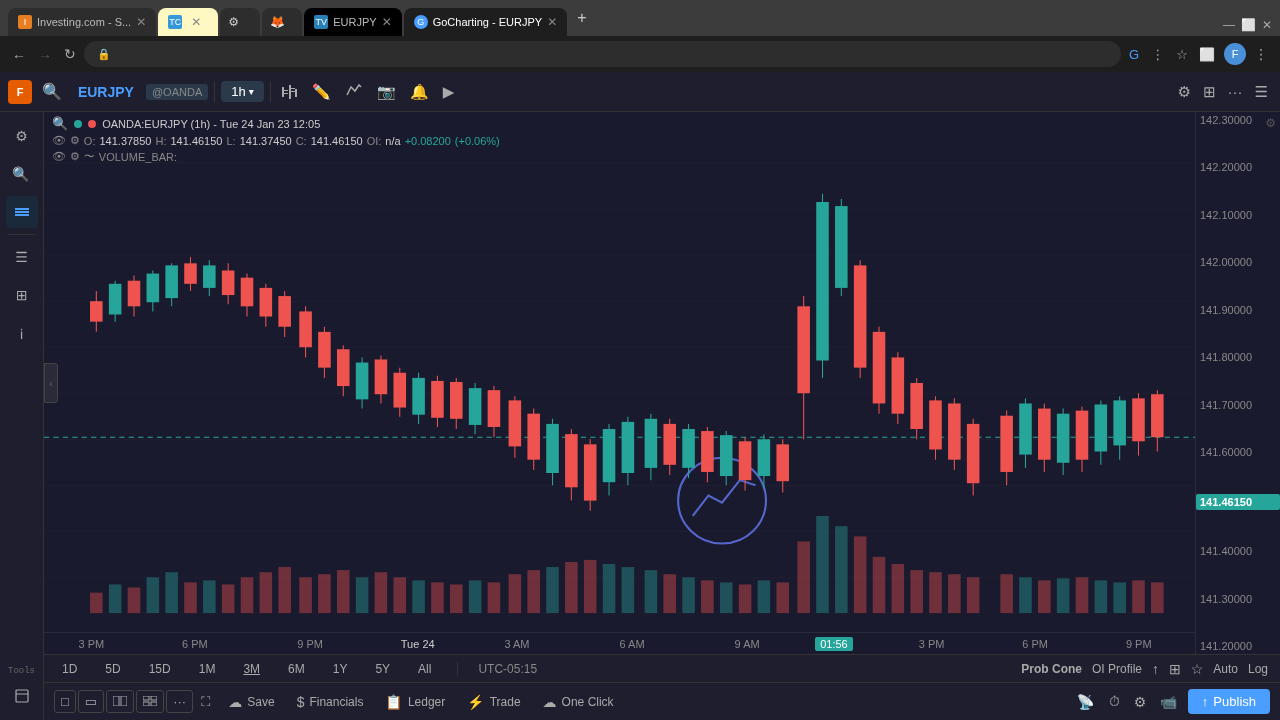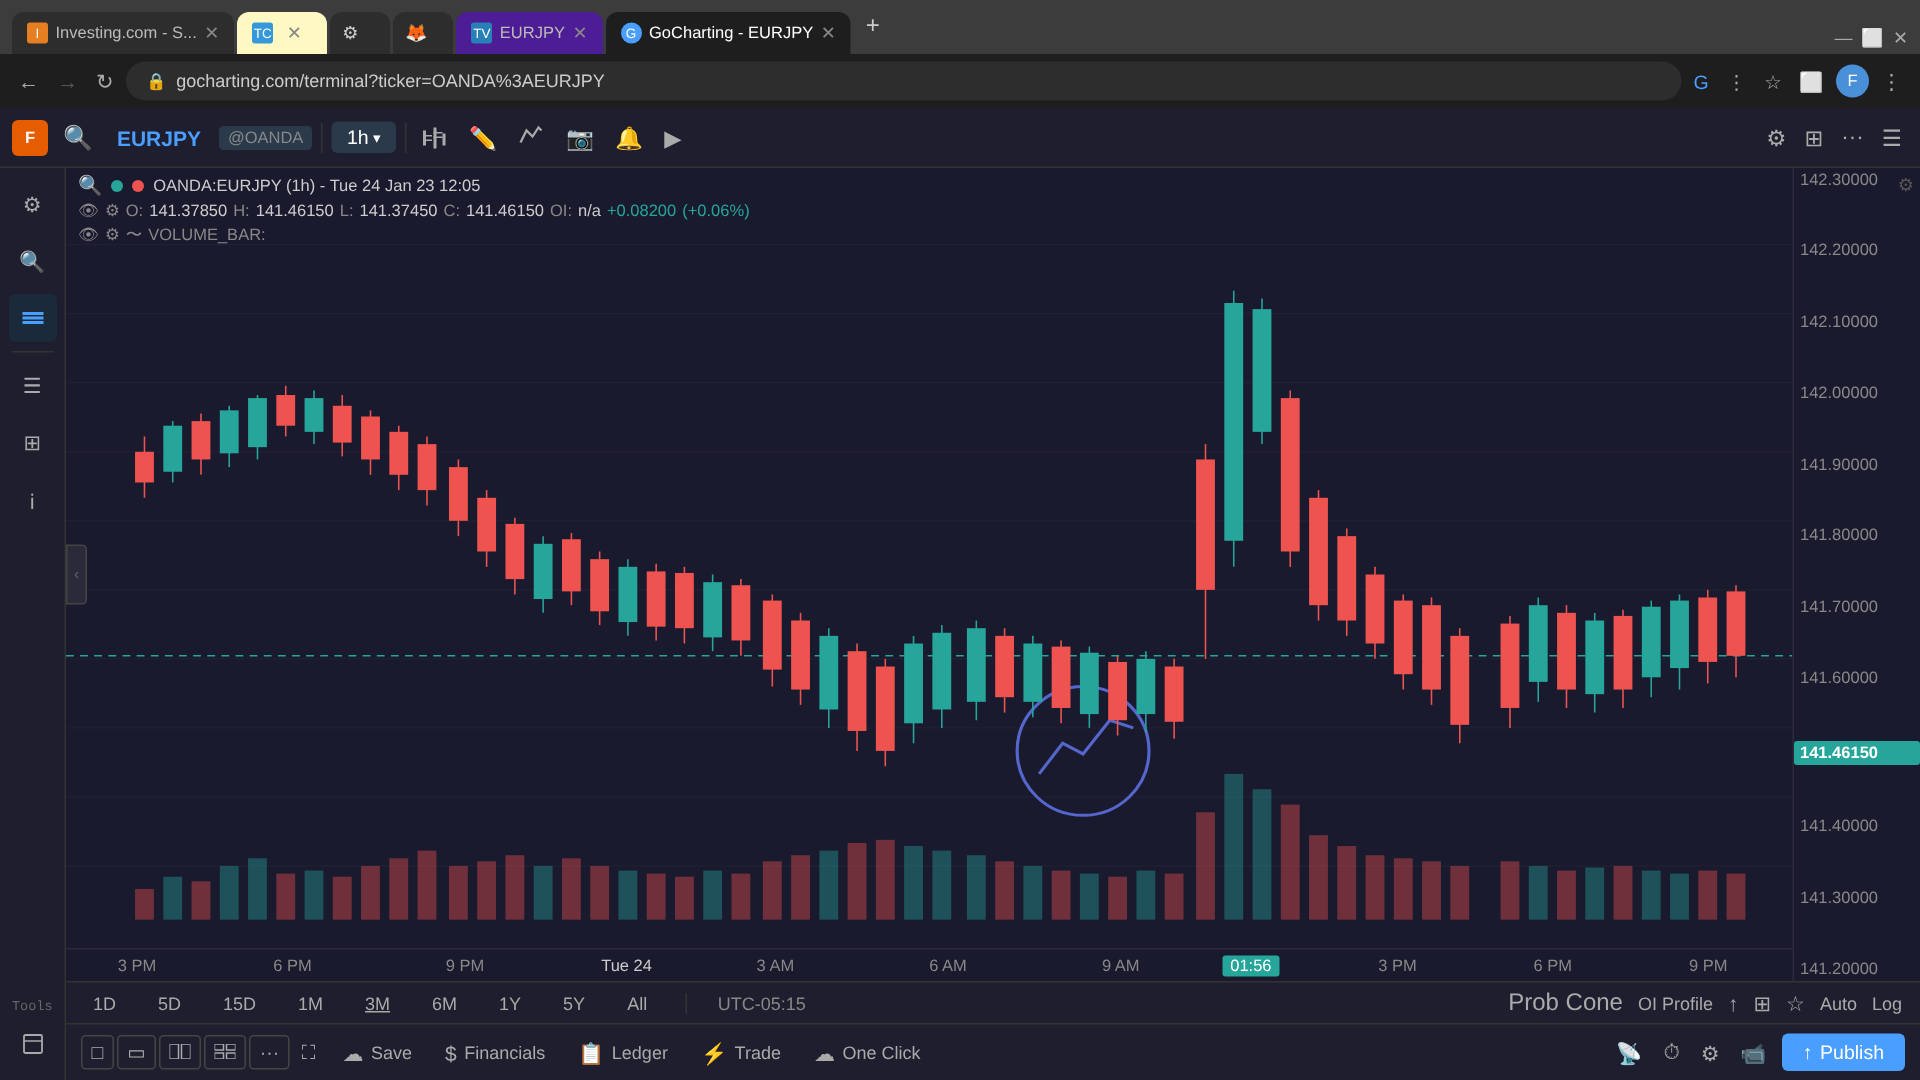--- a/index.html
+++ b/index.html
@@ -24,21 +24,21 @@
     </div>
 
     <div style="background:#2d2d2d; border-radius:8px 8px 0 0; padding:5px 8px; font-size:12px; color:#ccc; display:flex; align-items:center; gap:5px; min-width:40px; height:28px;">
       <span style="font-size:12px;">⚙</span>
     </div>
 
     <div style="background:#2d2d2d; border-radius:8px 8px 0 0; padding:5px 8px; font-size:12px; color:#ccc; display:flex; align-items:center; gap:5px; min-width:40px; height:28px;">
       <span style="font-size:12px;">🦊</span>
     </div>
 
-    <div style="background:#4c1d95; border-radius:8px 8px 0 0; padding:5px 10px; font-size:12px; color:#ccc; display:flex; align-items:center; gap:5px; min-width:80px; height:28px;">
+    <div style="background:#000000; border-radius:8px 8px 0 0; padding:5px 10px; font-size:12px; color:#ccc; display:flex; align-items:center; gap:5px; min-width:80px; height:28px;">
       <span style="width:14px;height:14px;background:#2980b9;border-radius:2px;display:inline-flex;align-items:center;justify-content:center;font-size:9px;color:#fff;">TV</span>
       <span style="font-size:11px;color:#bbb;">EURJPY</span>
       <span style="margin-left:auto;color:#888;font-size:12px;cursor:pointer;">✕</span>
     </div>
 
     <div style="background:#1e1e1e; border-radius:8px 8px 0 0; padding:5px 10px; font-size:12px; color:#fff; display:flex; align-items:center; gap:5px; min-width:120px; height:28px;">
       <span style="width:14px;height:14px;background:#4a9eff;border-radius:50%;display:inline-flex;align-items:center;justify-content:center;font-size:9px;color:#fff;">G</span>
       <span style="font-size:11px;color:#fff;">GoCharting - EURJPY</span>
       <span style="margin-left:auto;color:#888;font-size:12px;cursor:pointer;">✕</span>
     </div>
@@ -49,21 +49,20 @@
       <span style="color:#aaa;cursor:pointer;font-size:12px;">✕</span>
     </div>
   </div>
 
   <div style="background:#1e1e1e; height:36px; display:flex; align-items:center; padding:0 8px; gap:4px;">
     <button style="background:none;border:none;color:#aaa;cursor:pointer;font-size:14px;padding:4px;">←</button>
     <button style="background:none;border:none;color:#555;cursor:pointer;font-size:14px;padding:4px;">→</button>
     <button style="background:none;border:none;color:#aaa;cursor:pointer;font-size:14px;padding:4px;">↻</button>
     <div style="flex:1;background:#2d2d2d;border-radius:20px;padding:4px 14px;display:flex;align-items:center;gap:6px;height:26px;">
       <span style="color:#aaa;font-size:11px;">🔒</span>
-      <span style="color:#ccc;font-size:12px;">gocharting.com/terminal?ticker=OANDA%3AEURJPY</span>
     </div>
     <div style="display:flex;gap:4px;align-items:center;">
       <span style="color:#4a9eff;font-size:13px;cursor:pointer;padding:2px 4px;">G</span>
       <span style="color:#aaa;font-size:13px;cursor:pointer;padding:2px 4px;">⋮</span>
       <span style="color:#aaa;font-size:13px;cursor:pointer;padding:2px 4px;">☆</span>
       <span style="color:#aaa;font-size:13px;cursor:pointer;padding:2px 4px;">⬜</span>
       <div style="width:22px;height:22px;border-radius:50%;background:#4a90d9;color:#fff;font-size:11px;display:flex;align-items:center;justify-content:center;cursor:pointer;">F</div>
       <span style="color:#aaa;font-size:14px;cursor:pointer;padding:2px 4px;">⋮</span>
     </div>
   </div>
@@ -458,21 +457,21 @@
         <button style="background:none;border:none;color:#aaa;cursor:pointer;padding:2px 6px;border-radius:3px;font-size:12px;">15D</button>
         <button style="background:none;border:none;color:#aaa;cursor:pointer;padding:2px 6px;border-radius:3px;font-size:12px;">1M</button>
         <button style="background:none;border:none;color:#aaa;cursor:pointer;padding:2px 6px;border-radius:3px;font-size:12px;text-decoration:underline;">3M</button>
         <button style="background:none;border:none;color:#aaa;cursor:pointer;padding:2px 6px;border-radius:3px;font-size:12px;">6M</button>
         <button style="background:none;border:none;color:#aaa;cursor:pointer;padding:2px 6px;border-radius:3px;font-size:12px;">1Y</button>
         <button style="background:none;border:none;color:#aaa;cursor:pointer;padding:2px 6px;border-radius:3px;font-size:12px;">5Y</button>
         <button style="background:none;border:none;color:#aaa;cursor:pointer;padding:2px 6px;border-radius:3px;font-size:12px;">All</button>
         <div style="width:1px;height:14px;background:#333;margin:0 4px;"></div>
         <span style="color:#888;font-size:12px;">UTC-05:15</span>
         <div style="margin-left:auto;display:flex;gap:10px;align-items:center;">
-          <button style="background:none;border:none;color:#aaa;cursor:pointer;font-size:16px;">Prob Cone</button>
+          <button style="background:none;border:none;color:#aaa;cursor:pointer;font-size:12px;font-weight:bold;">Prob Cone</button>
           <button style="background:none;border:none;color:#aaa;cursor:pointer;font-size:12px;">OI Profile</button>
           <button style="background:none;border:none;color:#aaa;cursor:pointer;font-size:14px;">↑</button>
           <button style="background:none;border:none;color:#aaa;cursor:pointer;font-size:14px;">⊞</button>
           <button style="background:none;border:none;color:#aaa;cursor:pointer;font-size:14px;">☆</button>
           <button style="background:none;border:none;color:#aaa;cursor:pointer;font-size:12px;">Auto</button>
           <button style="background:none;border:none;color:#aaa;cursor:pointer;font-size:12px;">Log</button>
         </div>
       </div>
 
       <div style="background:#1e1e2e;border-top:1px solid #333;height:38px;display:flex;align-items:center;padding:0 10px;gap:2px;">

